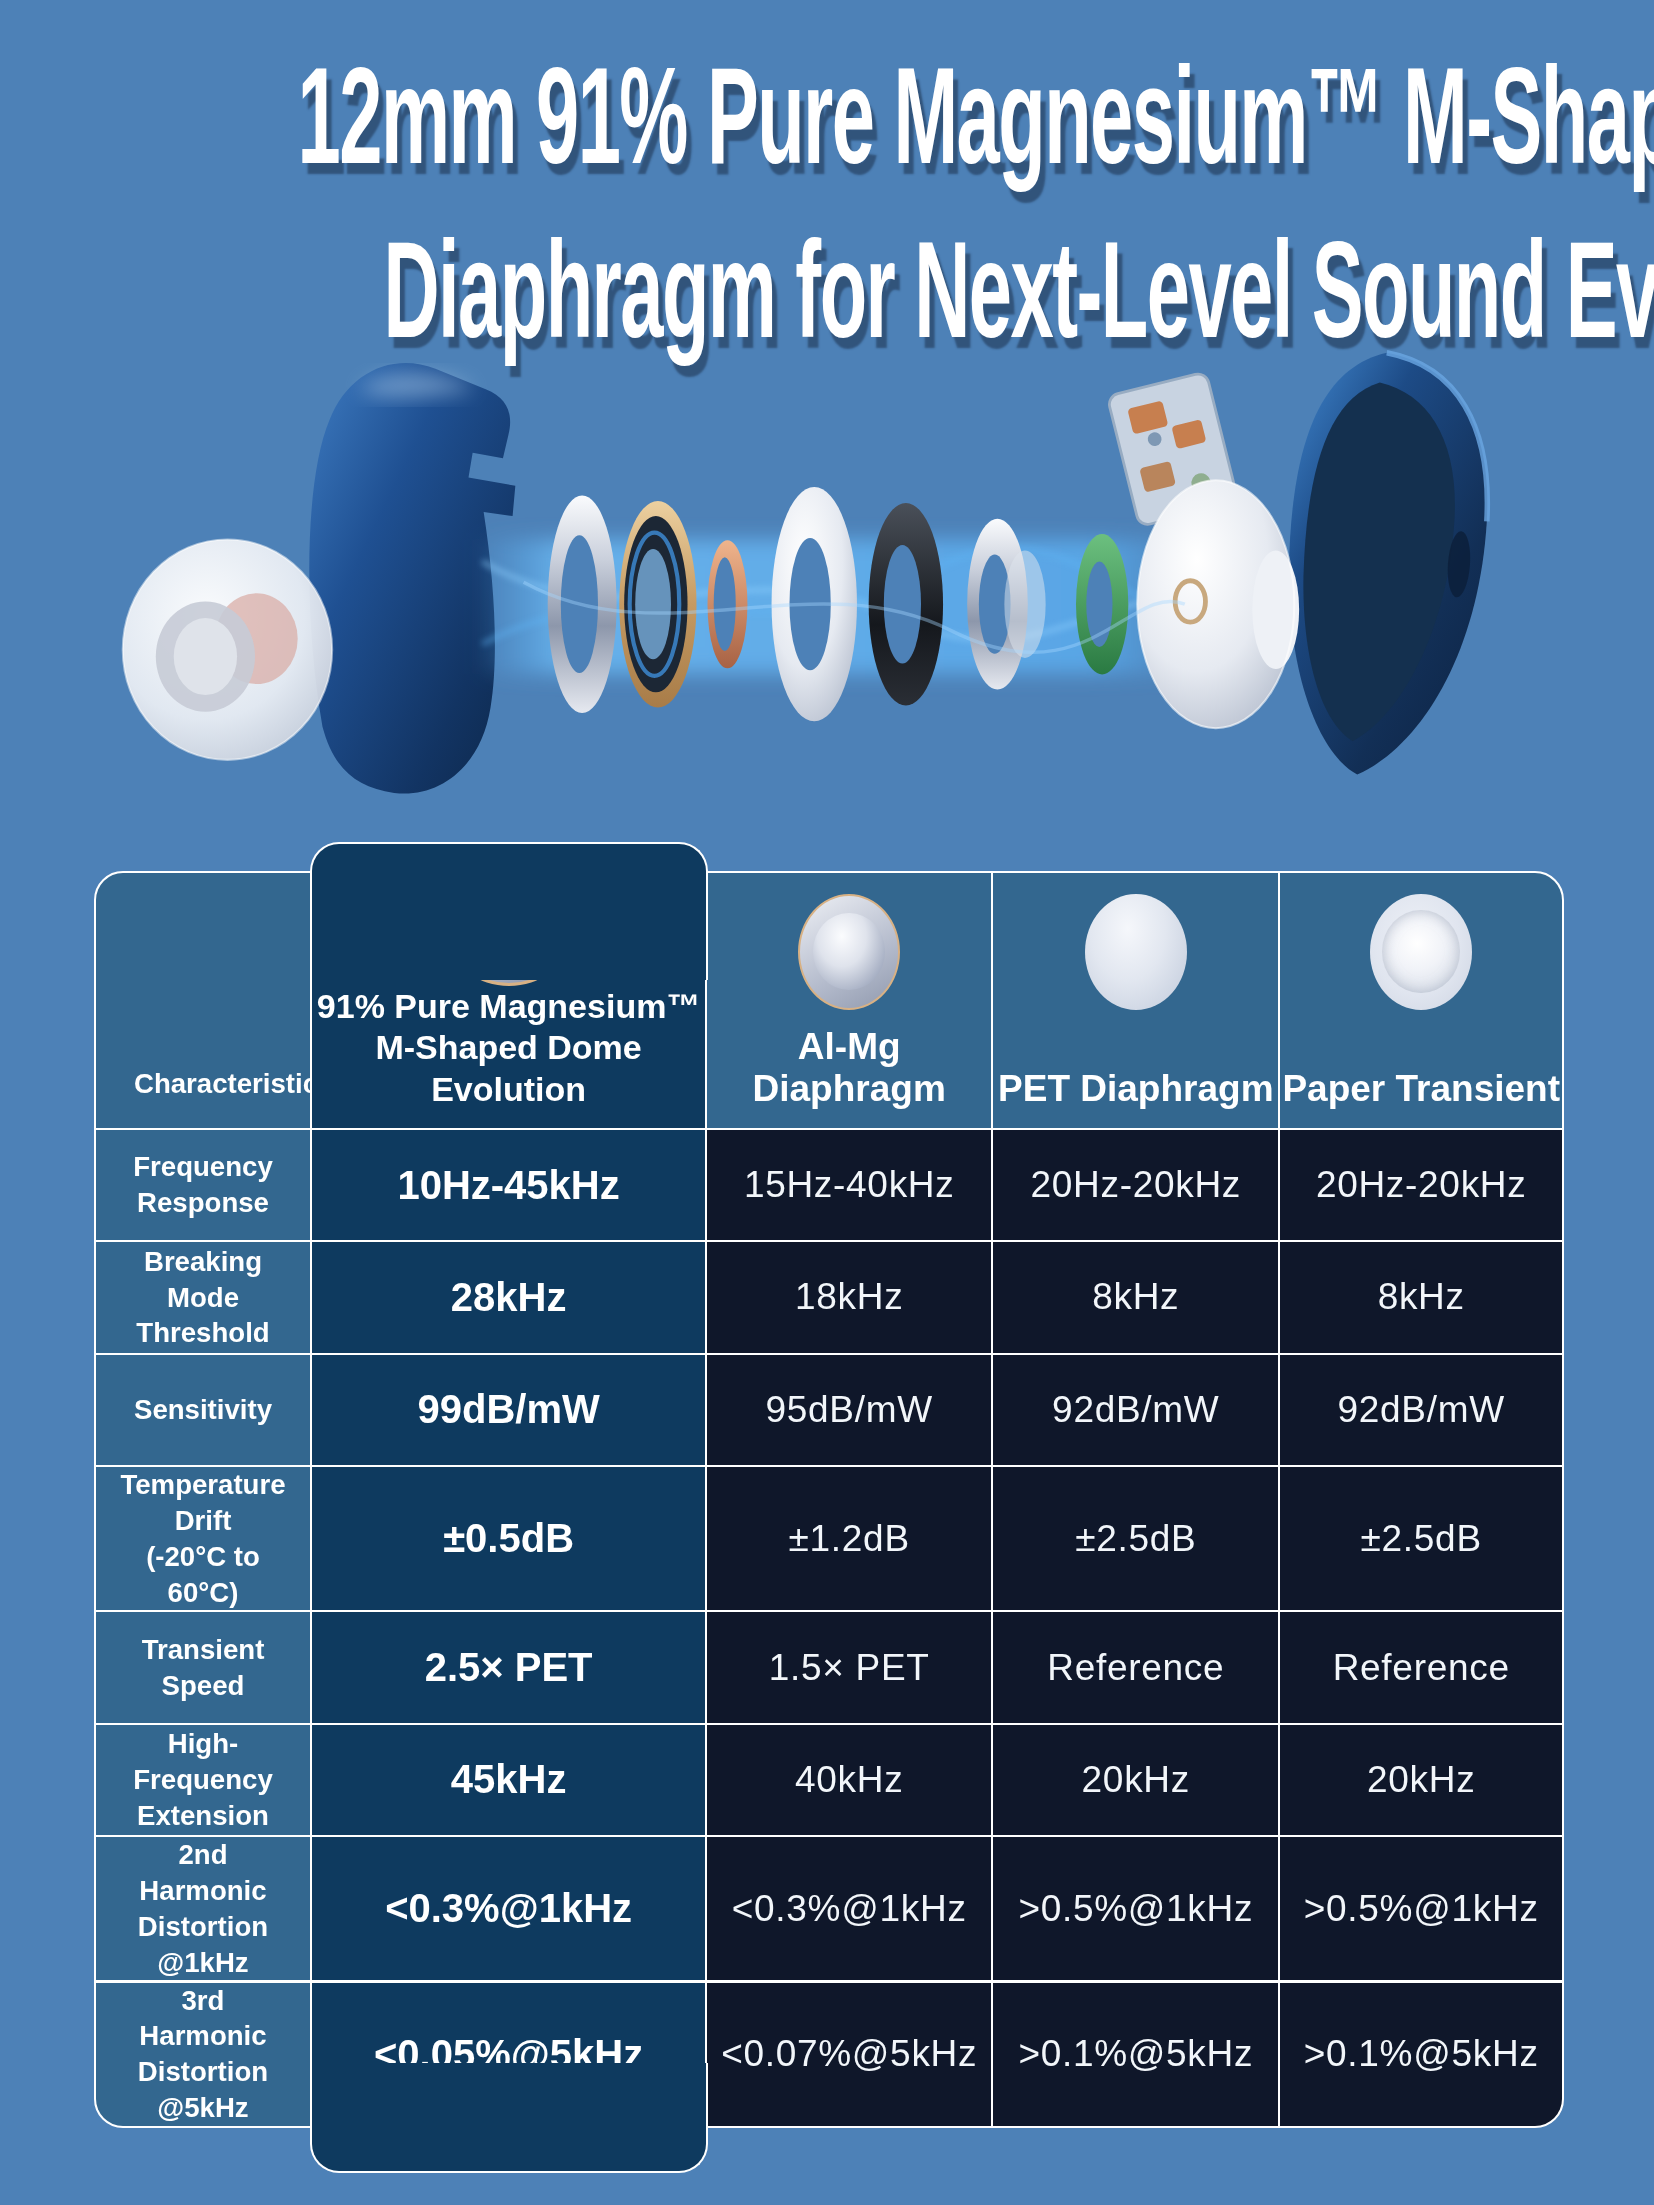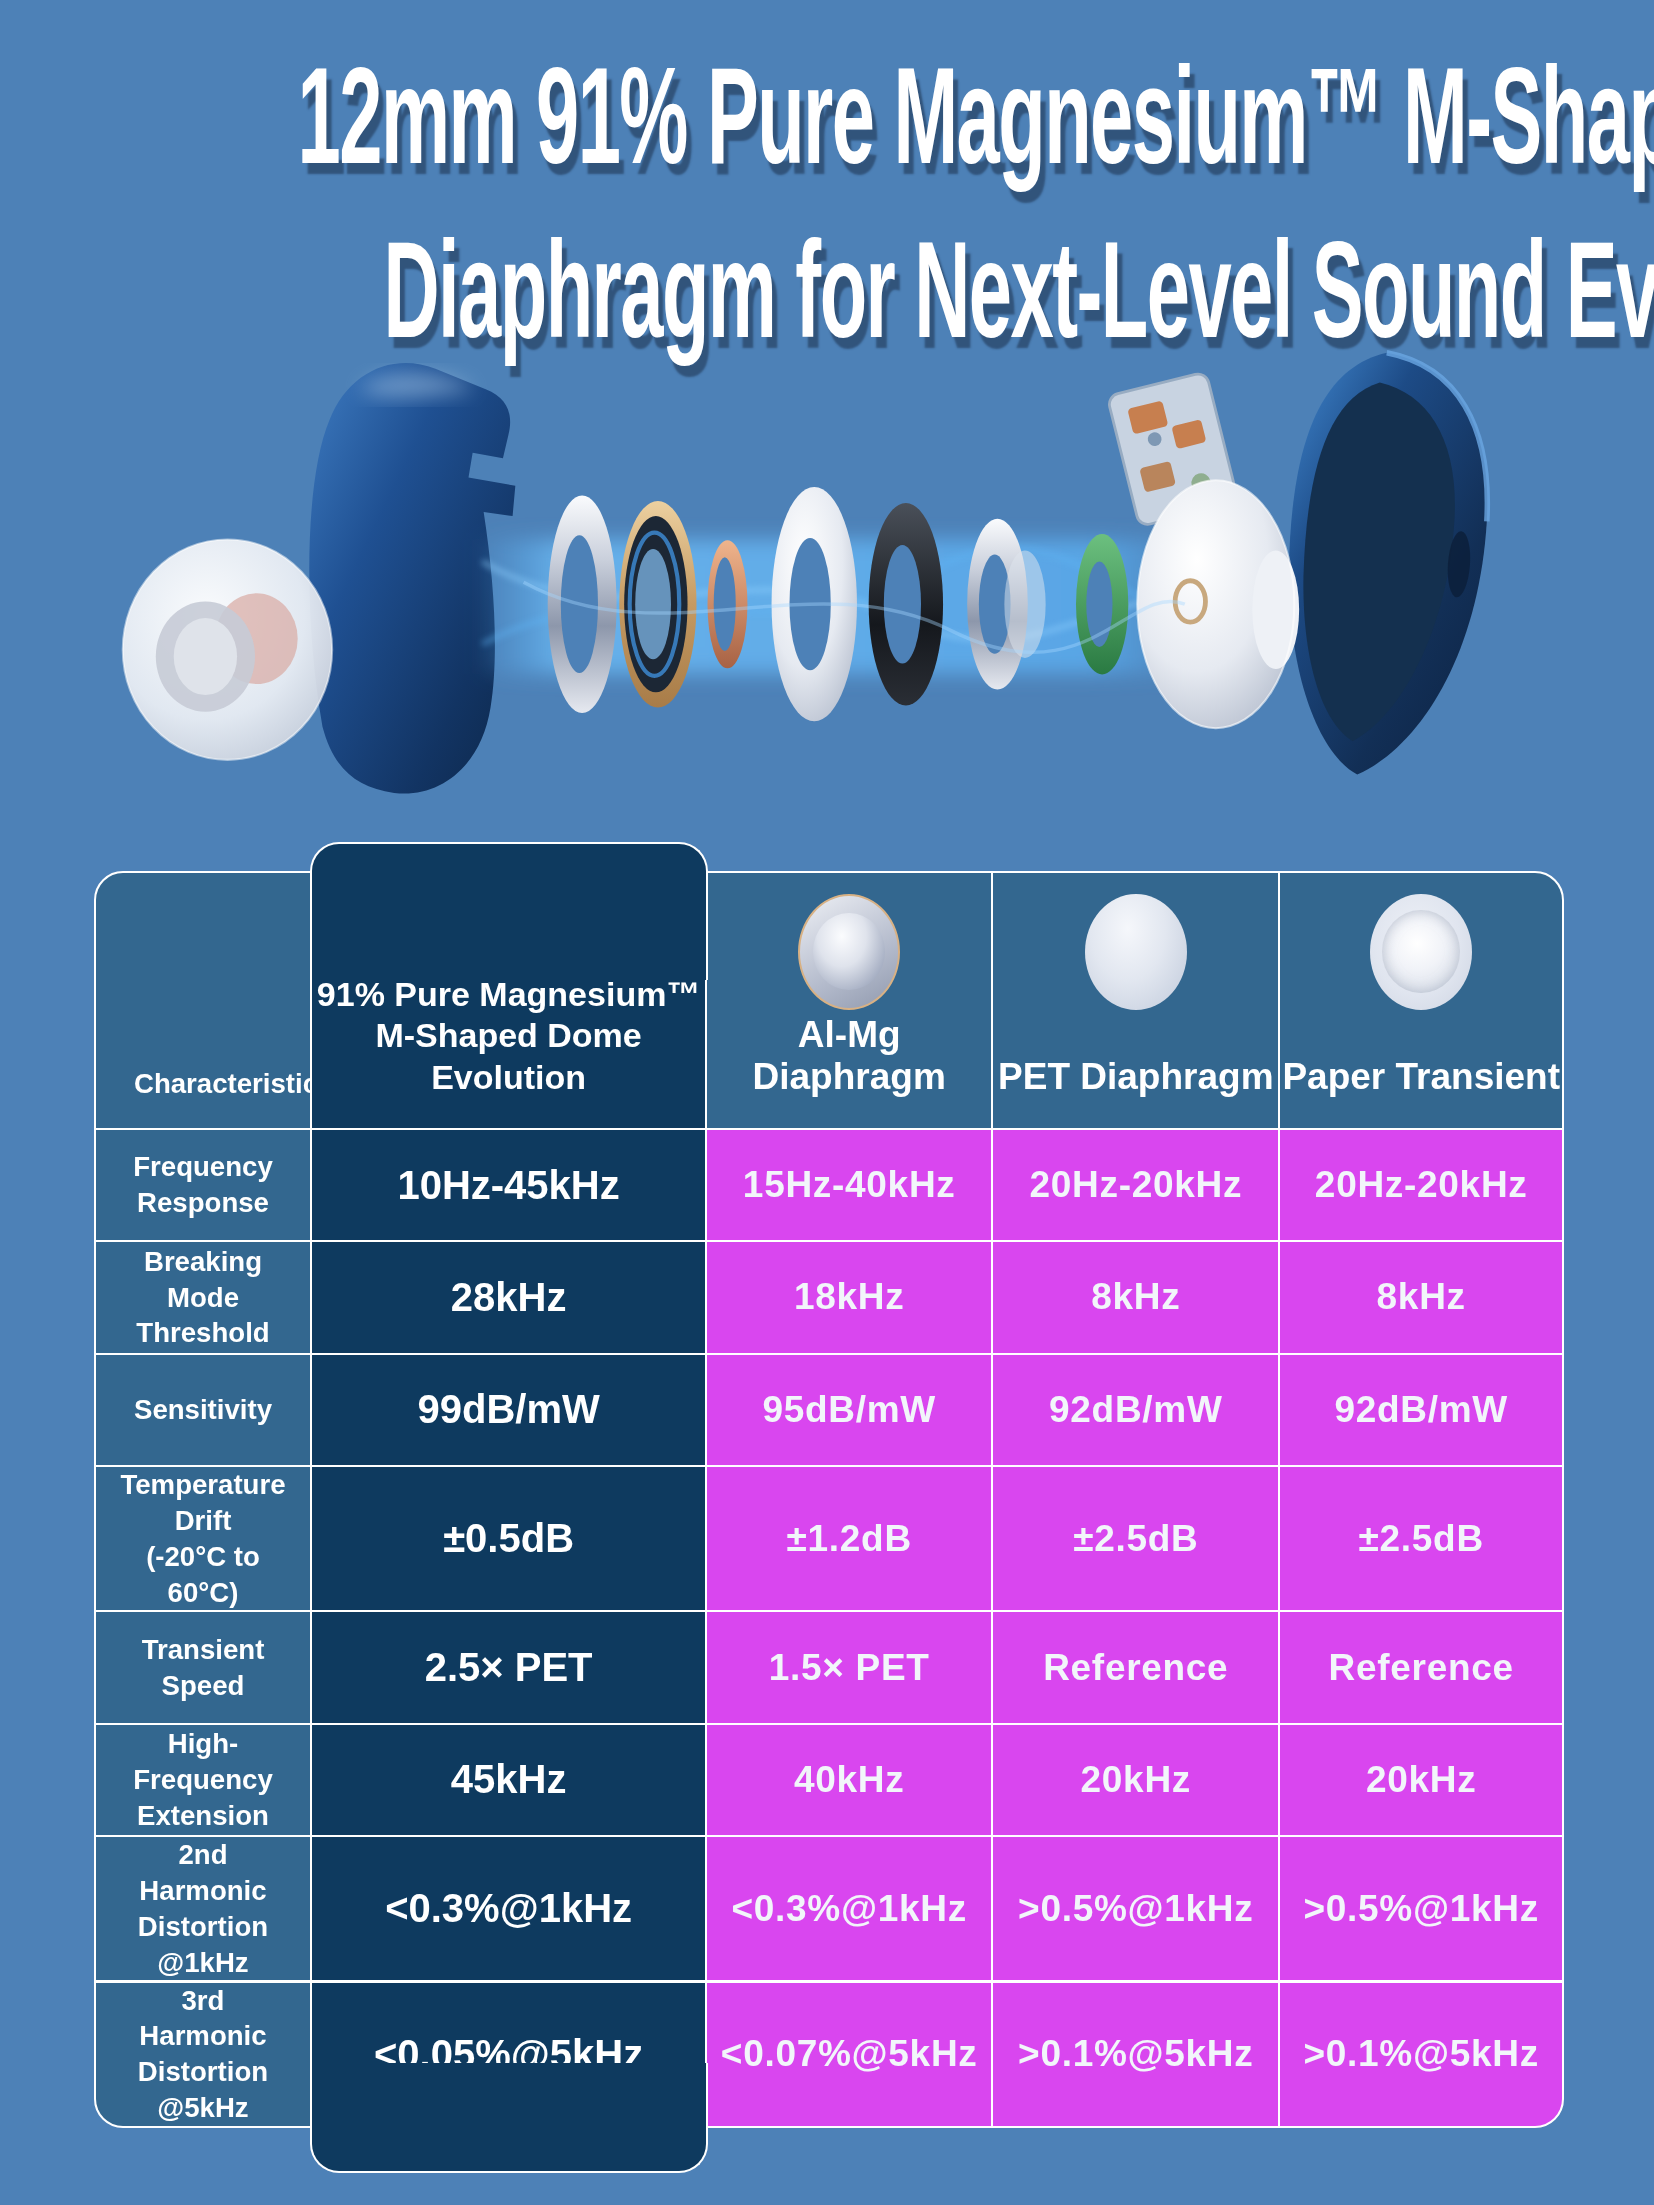--- a/index.html
+++ b/index.html
@@ -25,24 +25,24 @@
     box-sizing:border-box;border:2.1px solid #fff;border-radius:29px;
     background:#ffffff;
   }
   .grid{
     position:absolute;inset:0;display:grid;
     grid-template-columns:214px 393px 284px 285px 1fr;
     grid-template-rows:255px repeat(8,1fr);
     gap:2.1px;border-radius:27px;
   }
   .cell{background:#33678f;color:#fff;display:flex;align-items:center;justify-content:center;text-align:center;}
-  .cell.val{background:#d946ef;font-size:37px;font-weight:700;color:#f2f6fa;letter-spacing:0.7px;}
+  .cell.val{background:#0f172a;font-size:37px;font-weight:400;color:#f2f6fa;letter-spacing:0.7px;}
   .cell.hl{background:#0e3a5f;font-size:40px;font-weight:bold;color:#ffffff;}
   .cell.lbl{font-size:27.6px;font-weight:bold;line-height:1.3;white-space:pre-line;padding:0 19px;}
-  .hcell{flex-direction:column;justify-content:flex-end;padding-bottom:30px;}
+  .hcell{flex-direction:column;justify-content:flex-end;padding-bottom:18px;}
   .hcell .cname{font-size:37px;font-weight:bold;}
   .hcell.hl .cname{font-size:34px;line-height:1.22;}
   .corner{align-items:flex-end;padding-bottom:27.6px;font-size:27.6px;font-weight:bold;padding-left:46px;}
   .rTL{border-top-left-radius:27px;}
   .rTR{border-top-right-radius:27px;}
   .rBL{border-bottom-left-radius:27px;}
   .rBR{border-bottom-right-radius:27px;}
   
   .cap{position:absolute;left:214px;width:398px;box-sizing:border-box;background:#0e3a5f;z-index:3;}
   .cap-top{top:-31px;height:138px;border:2.1px solid #fff;border-bottom:none;border-radius:29px 29px 0 0;}

